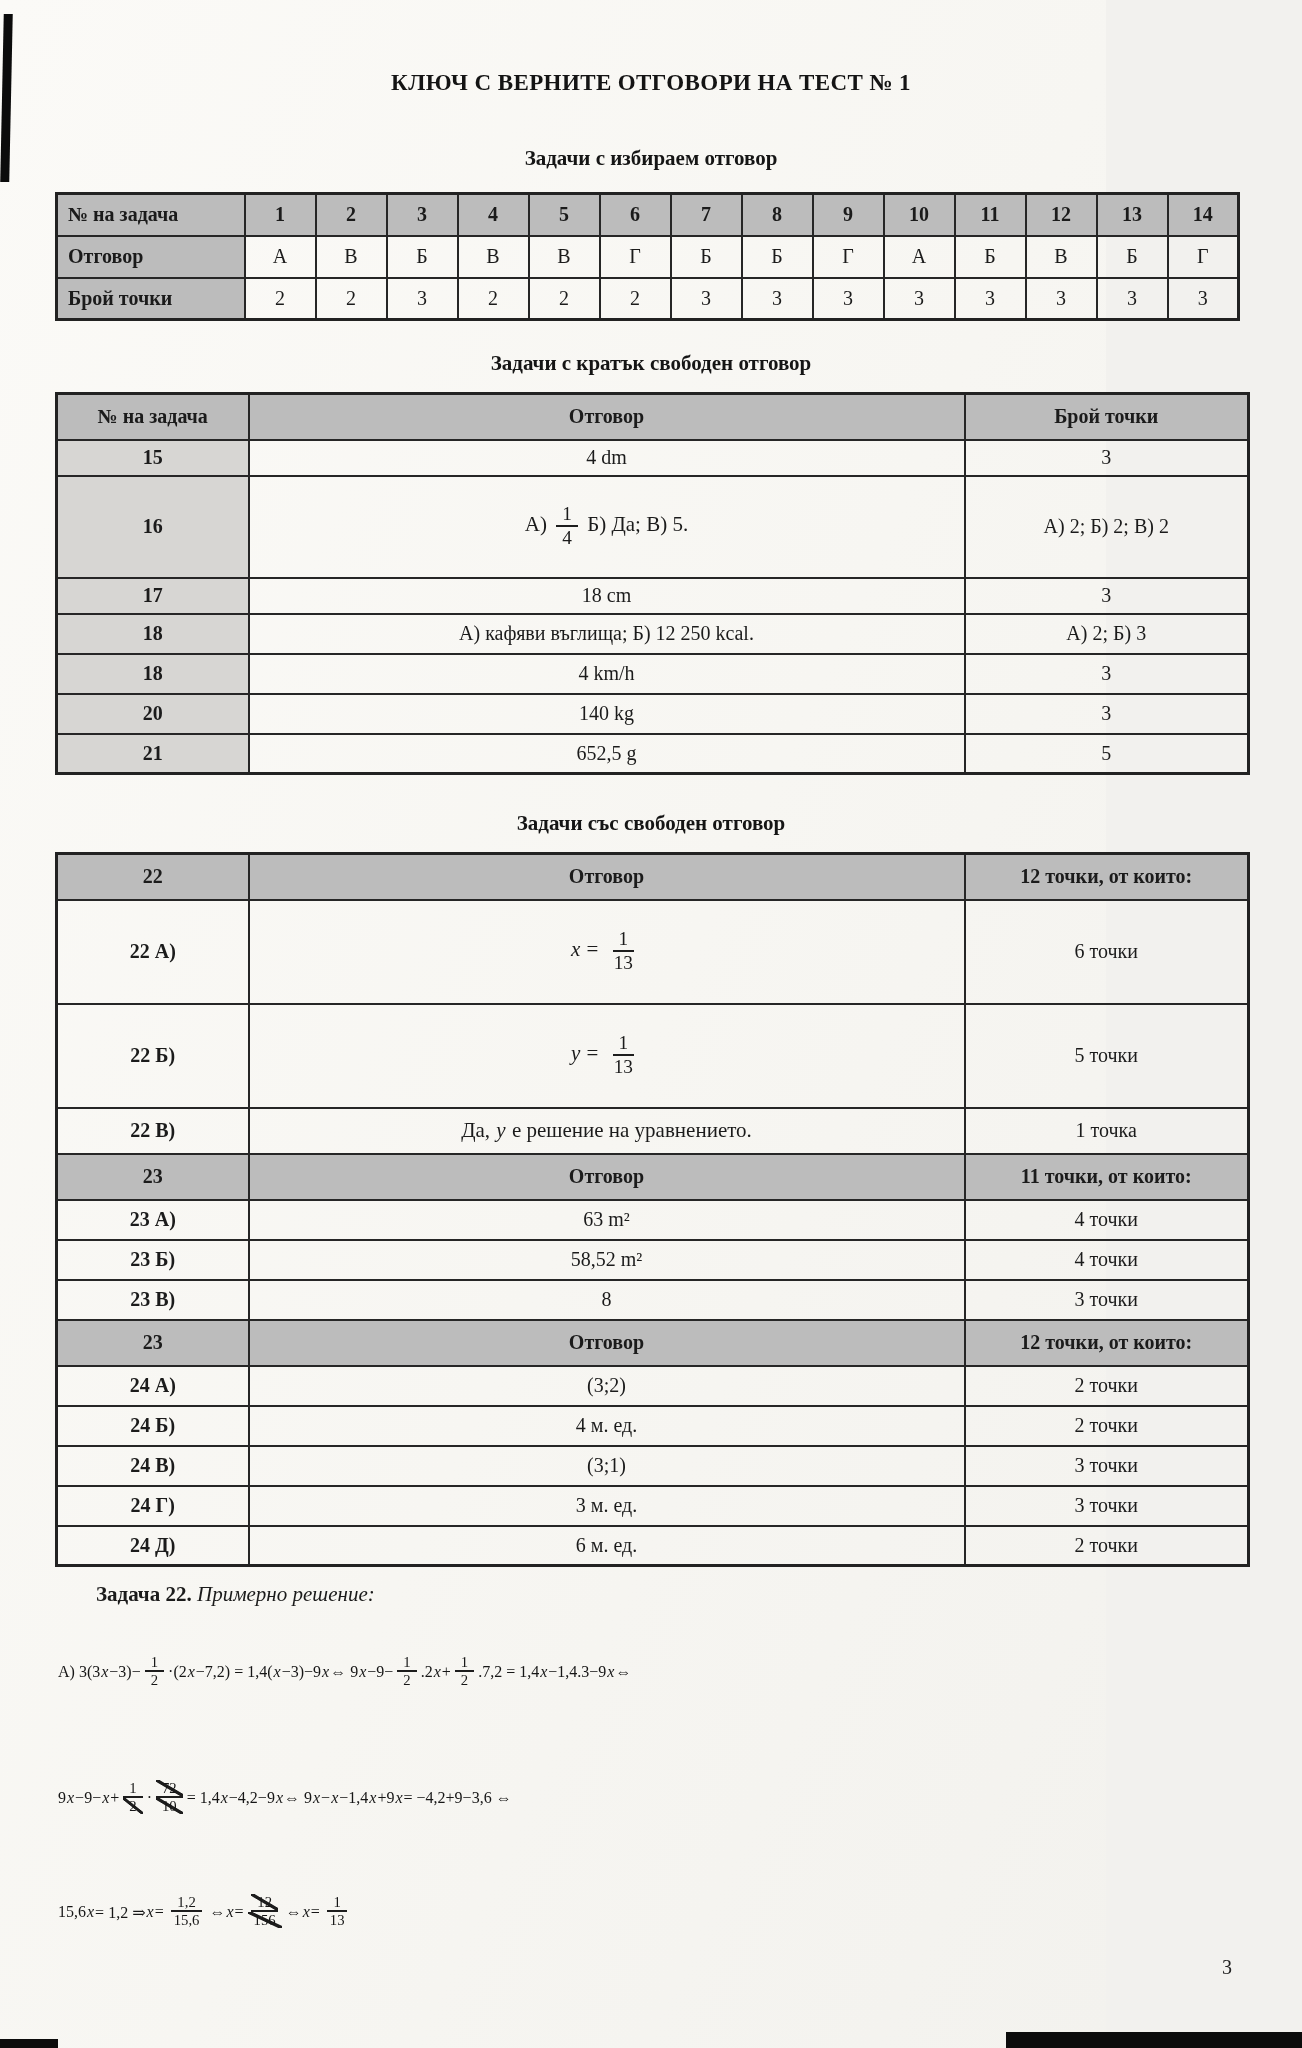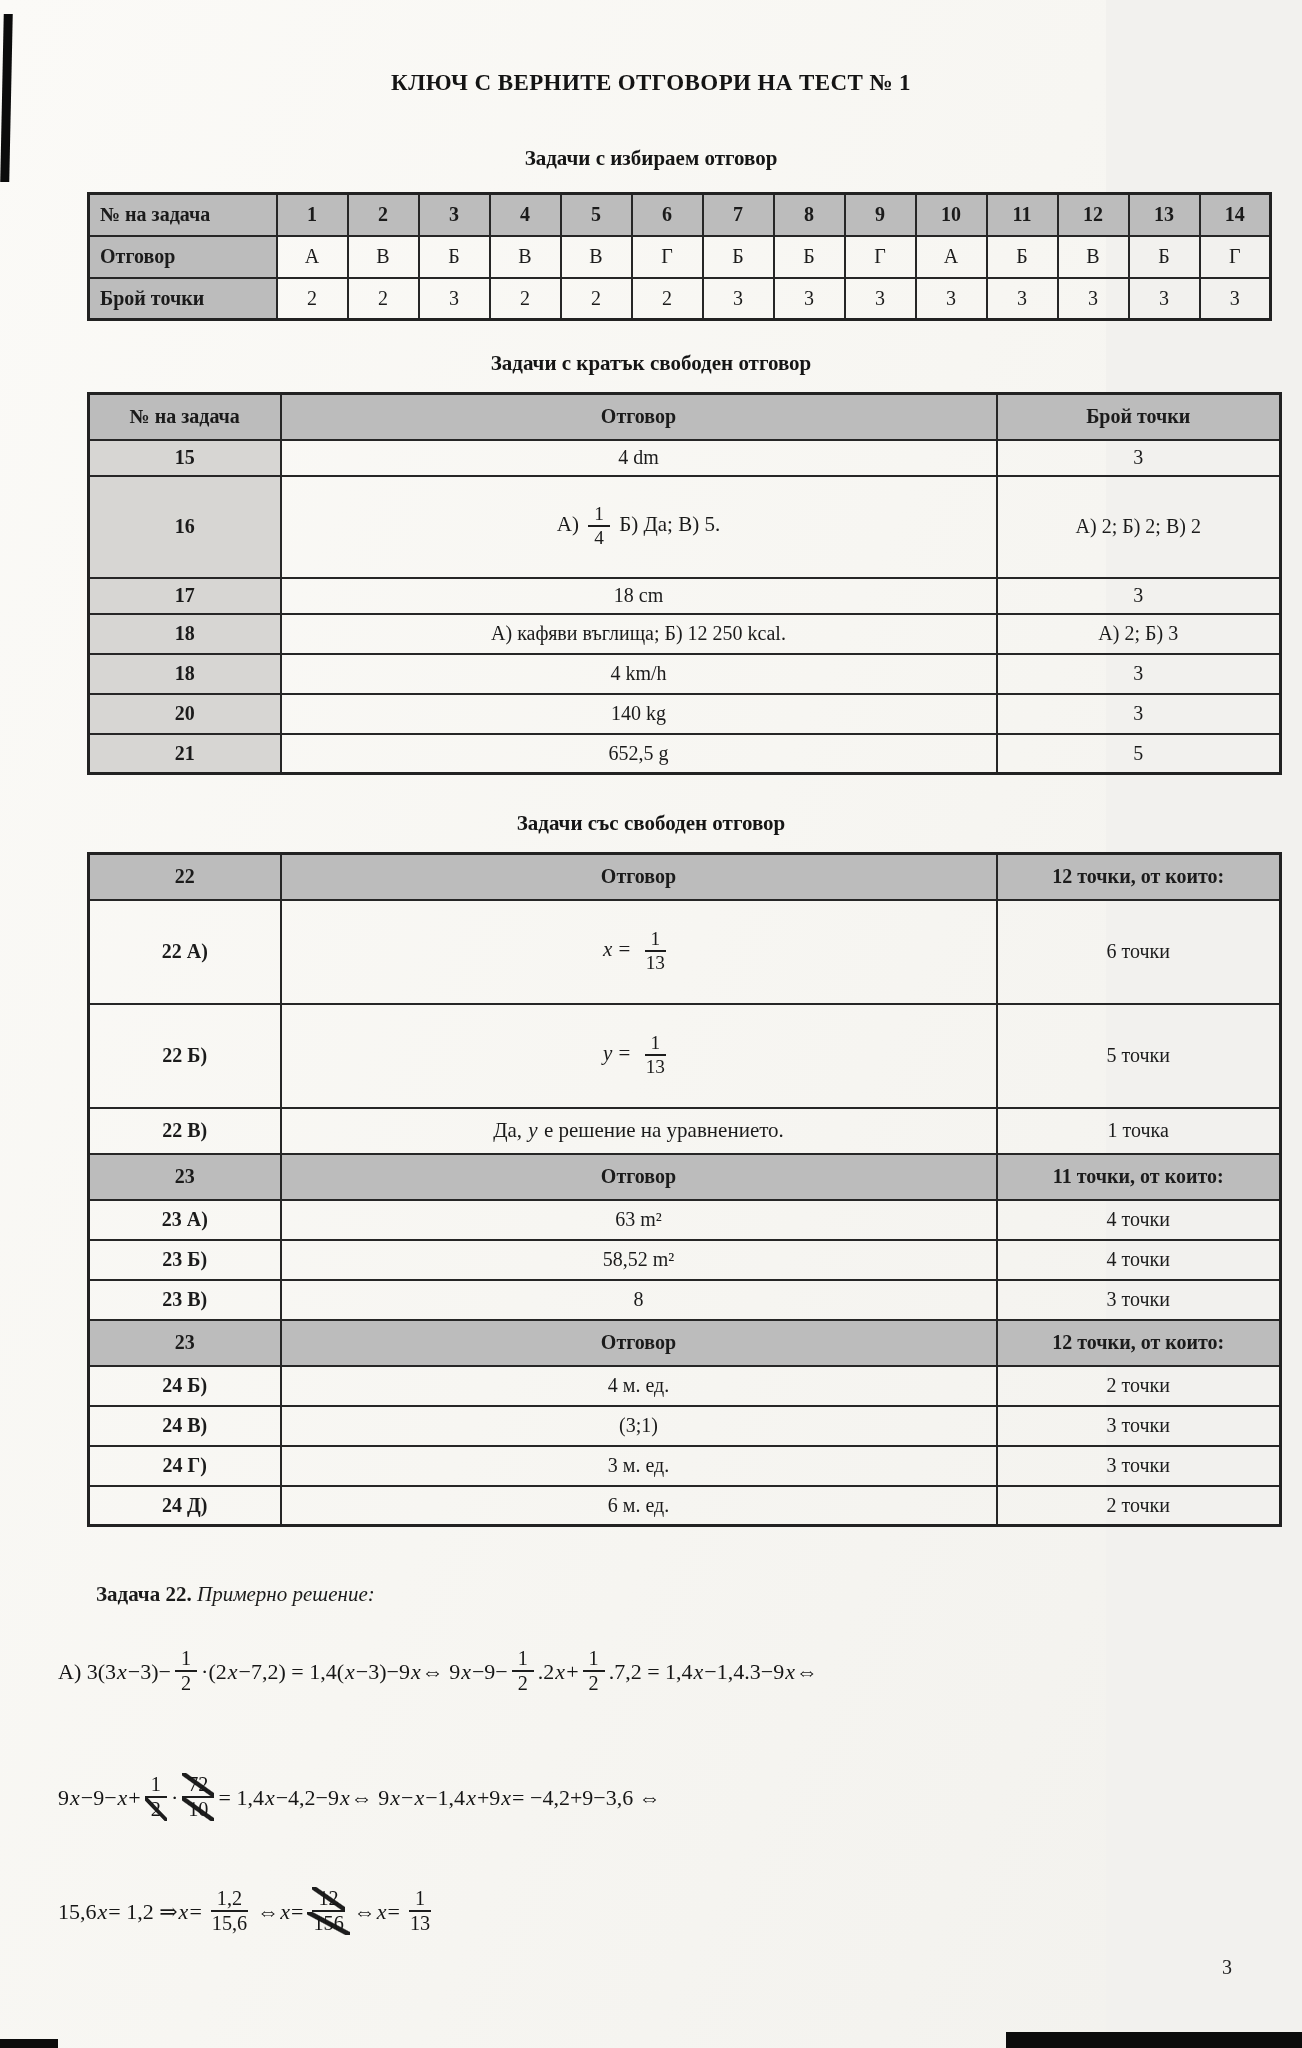--- a/index.html
+++ b/index.html
@@ -11,36 +11,36 @@
   }
   .page{position:absolute;left:0;top:0;width:1106px;height:2048px;
     background:linear-gradient(115deg,#fbfaf7 0%,#f7f6f2 55%,#f3f2ee 100%);}
   .doc-title{position:absolute;top:70px;left:0;width:1302px;text-align:center;
     font-weight:bold;font-size:23px;letter-spacing:.4px;color:#141414;}
   .sec-heading{position:absolute;left:0;width:1302px;text-align:center;
     font-weight:bold;font-size:21px;color:#151515;}
   #h1{top:146px;} #h2{top:351px;} #h3{top:811px;}
 
   table{border-collapse:collapse;position:absolute;table-layout:fixed;
-    font-size:20px;color:#1b1b1b;margin-left:32px;}
+    font-size:20px;color:#1b1b1b;}
   td{border:2px solid #262626;text-align:center;vertical-align:middle;padding:2px 4px;
     overflow:hidden;}
   .t1{left:55px;top:192px;width:1183px;border:3px solid #222;}
   .t2{left:55px;top:392px;width:1192px;border:3px solid #222;}
   .t3{left:55px;top:852px;width:1192px;border:3px solid #222;}
   .g{background:#bcbcbc;}         
   .g2{background:#d7d6d3;}        
   .b{font-weight:bold;}
   .rh-head{height:46px;} .rh{height:40px;} .rh-s{height:36px;}
   .rh-tall{height:102px;} .rh-tall3{height:104px;}
   .t1 tr{height:42px;}
   .t1 td:first-child{text-align:left;padding-left:10px;}
 
   
-  .math-line{position:absolute;left:58px;width:1220px;font-size:22px;color:#161616;
+  .math-line{position:absolute;left:58px;width:1220px;font-size:16px;color:#161616;
     display:flex;align-items:center;white-space:nowrap;}
   #ml1{top:1622px;height:100px;}
   #ml2{top:1748px;height:100px;}
   #ml3{top:1862px;height:100px;}
   .frac{display:inline-flex;flex-direction:column;align-items:center;
     vertical-align:middle;margin:0 4px;line-height:1.12;font-size:.92em;
     position:relative;top:-1px;}
   .fn{padding:0 6px;border-bottom:2px solid #1d1d1d;}
   .fd{padding:0 6px;}
   .fx{background:linear-gradient(to top right,transparent 43%,#1d1d1d 46%,#1d1d1d 55%,transparent 58%);}
@@ -248,20 +248,25 @@
       <td class="b">23 В)</td>
       <td>8</td>
       <td>3 точки</td>
     </tr>
     <tr class="rh-head">
       <td class="g b">23</td>
       <td class="g b">Отговор</td>
       <td class="g b">12 точки, от които:</td>
     </tr>
     <tr class="rh">
+      <td class="b">24 А)</td>
+      <td>(3;2)</td>
+      <td>2 точки</td>
+    </tr>
+    <tr class="rh">
       <td class="b">24 Б)</td>
       <td>4 м. ед.</td>
       <td>2 точки</td>
     </tr>
     <tr class="rh">
       <td class="b">24 В)</td>
       <td>(3;1)</td>
       <td>3 точки</td>
     </tr>
     <tr class="rh">

